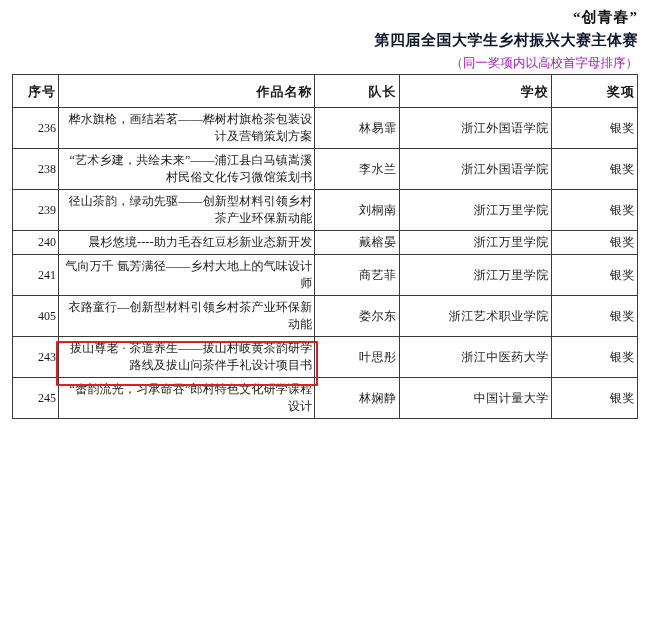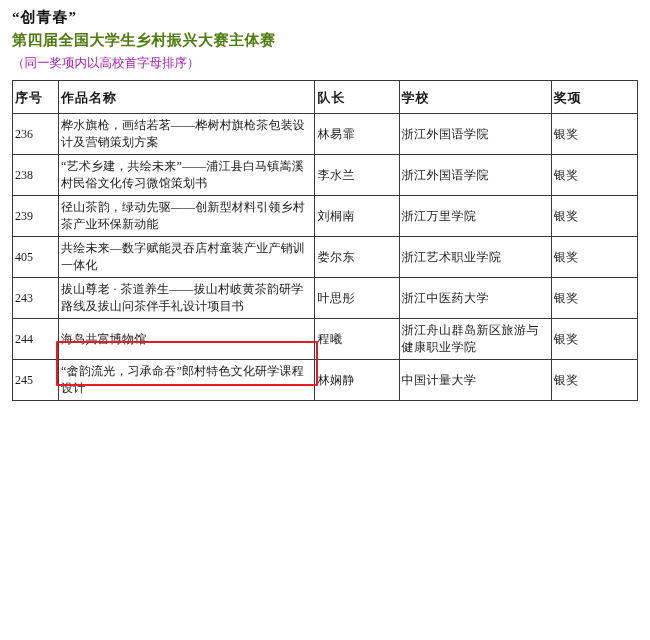--- a/index.html
+++ b/index.html
@@ -15,54 +15,53 @@
     overflow: hidden;
   }
   .page {
     width: 650px;
     height: 640px;
     box-sizing: border-box;
     padding: 6px 12px 0 12px;
     position: relative;
   }
   .header {
-    text-align: left;
-    margin-bottom: 6px;
+    text-align: right;
   }
   .title-line1 {
     font-size: 15px;
     font-weight: bold;
     letter-spacing: 1px;
     line-height: 22px;
     color: #111;
   }
   .title-line2 {
     font-size: 15px;
     font-weight: bold;
     letter-spacing: 0.5px;
     line-height: 24px;
-    color: #4d7c0f;
+    color: #0f172a;
   }
   .title-line3 {
     font-size: 12.5px;
     font-weight: normal;
     line-height: 22px;
     color: #a21caf;
   }
   table.award-table {
     border-collapse: collapse;
     width: 626px;
     table-layout: fixed;
     margin: 0 auto;
     border: 1.5px solid #2b2b2b;
   }
   table.award-table th,
   table.award-table td {
     border: 1px solid #3a3a3a;
-    text-align: left;
+    text-align: right;
     vertical-align: middle;
     font-size: 12px;
     line-height: 17px;
     padding: 3px 2px;
     word-break: break-all;
   }
   table.award-table th {
     font-weight: bold;
     font-size: 13px;
     height: 26px;
@@ -139,38 +138,45 @@
           <td class="cell-award">银奖</td>
         </tr>
         <tr>
           <td class="cell-no">239</td>
           <td class="cell-name">径山茶韵，绿动先驱——创新型材料引领乡村茶产业环保新动能</td>
           <td class="cell-leader">刘桐南</td>
           <td class="cell-school">浙江万里学院</td>
           <td class="cell-award">银奖</td>
         </tr>
         <tr>
+          <td class="cell-no">240</td>
+          <td class="cell-name">晨杉悠境----助力毛吞红豆杉新业态新开发</td>
+          <td class="cell-leader">戴榕晏</td>
+          <td class="cell-school">浙江万里学院</td>
+          <td class="cell-award">银奖</td>
+        </tr>
+        <tr>
+          <td class="cell-no">241</td>
+          <td class="cell-name">气向万千  氤芳满径——乡村大地上的气味设计师</td>
+          <td class="cell-leader">商艺菲</td>
+          <td class="cell-school">浙江万里学院</td>
+          <td class="cell-award">银奖</td>
+        </tr>
+        <tr>
           <td class="cell-no">405</td>
-          <td class="cell-name">共绘未来—数字赋能灵吞店村童装产业产销训一体化</td>
+          <td class="cell-name">衣路童行—创新型材料引领乡村茶产业环保新动能</td>
           <td class="cell-leader">娄尔东</td>
           <td class="cell-school">浙江艺术职业学院</td>
           <td class="cell-award">银奖</td>
         </tr>
         <tr>
           <td class="cell-no">243</td>
           <td class="cell-name">拔山尊老 · 茶道养生——拔山村岐黄茶韵研学路线及拔山问茶伴手礼设计项目书</td>
           <td class="cell-leader">叶思彤</td>
           <td class="cell-school">浙江中医药大学</td>
-          <td class="cell-award">银奖</td>
-        </tr>
-        <tr>
-          <td class="cell-no">244</td>
-          <td class="cell-name">海岛共富博物馆</td>
-          <td class="cell-leader">程曦</td>
-          <td class="cell-school">浙江舟山群岛新区旅游与健康职业学院</td>
           <td class="cell-award">银奖</td>
         </tr>
         <tr>
           <td class="cell-no">245</td>
           <td class="cell-name">“畲韵流光，习承命吞”郎村特色文化研学课程设计</td>
           <td class="cell-leader">林娴静</td>
           <td class="cell-school">中国计量大学</td>
           <td class="cell-award">银奖</td>
         </tr>
       </tbody>

